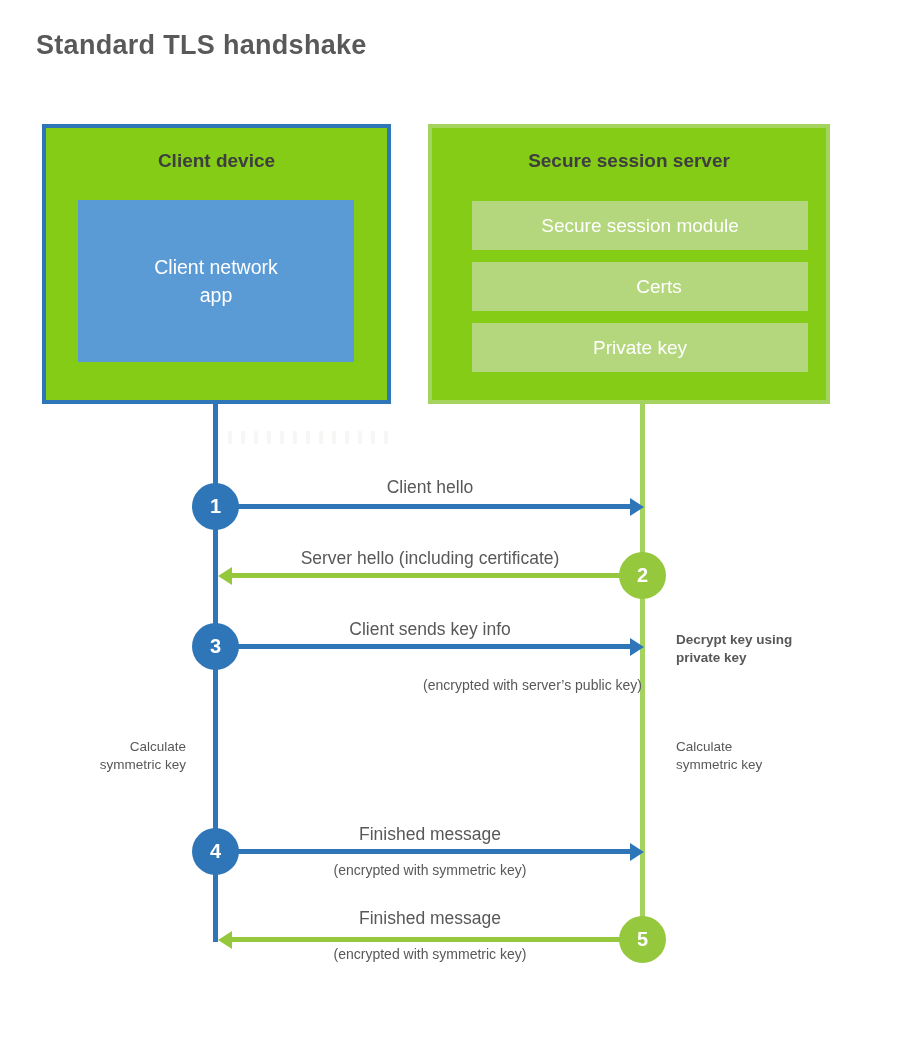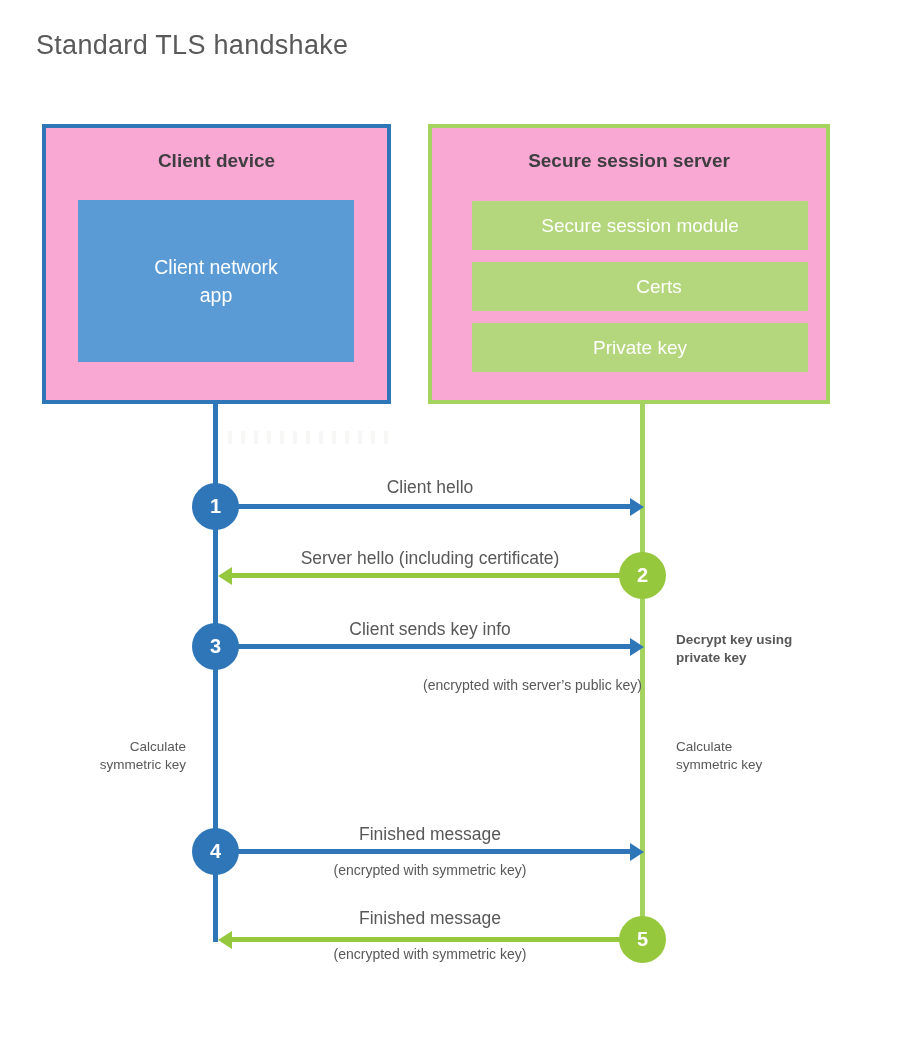--- a/index.html
+++ b/index.html
@@ -4,25 +4,25 @@
 <style>
   :root{
     --blue:#2e76b8; --blue-light:#5b9bd5;
     --green:#96c83e; --green-border:#a5d35f; --green-bar:#b4d77d;
     --text-gray:#58585a; --heading-gray:#3e3e40; --title-gray:#595959;
   }
   *{margin:0;padding:0;box-sizing:border-box;}
   body{background:#fff;font-family:"Liberation Sans",sans-serif;}
   .canvas{position:relative;width:900px;height:1058px;background:#ffffff;overflow:hidden;}
 
-  .page-title{position:absolute;left:36px;top:30px;font-size:27px;font-weight:400;
+  .page-title{position:absolute;left:36px;top:30px;font-size:27px;font-weight:700;
     color:var(--title-gray);letter-spacing:0.3px;}
 
   
-  .entity-box{position:absolute;top:124px;background:#f9a8d4;}
+  .entity-box{position:absolute;top:124px;background:#84cc16;}
   .client-box{left:42px;width:349px;height:280px;border:4px solid var(--blue);}
   .server-box{left:428px;width:402px;height:280px;border:4px solid var(--green-border);}
   .entity-title{position:absolute;top:22px;left:0;right:0;text-align:center;
     font-size:19px;font-weight:bold;color:var(--heading-gray);}
   .client-app{position:absolute;left:32px;top:72px;width:276px;height:162px;
     background:var(--blue-light);display:flex;align-items:center;justify-content:center;
     color:#fff;font-size:19.5px;line-height:28px;text-align:center;white-space:pre-line;}
   .server-bar{position:absolute;left:40px;width:336px;height:49px;background:var(--green-bar);
     display:flex;align-items:center;justify-content:center;color:#fff;font-size:19px;}
   .bar-0{top:73px;} .bar-1{top:134px;padding-left:38px;} .bar-2{top:195px;}

